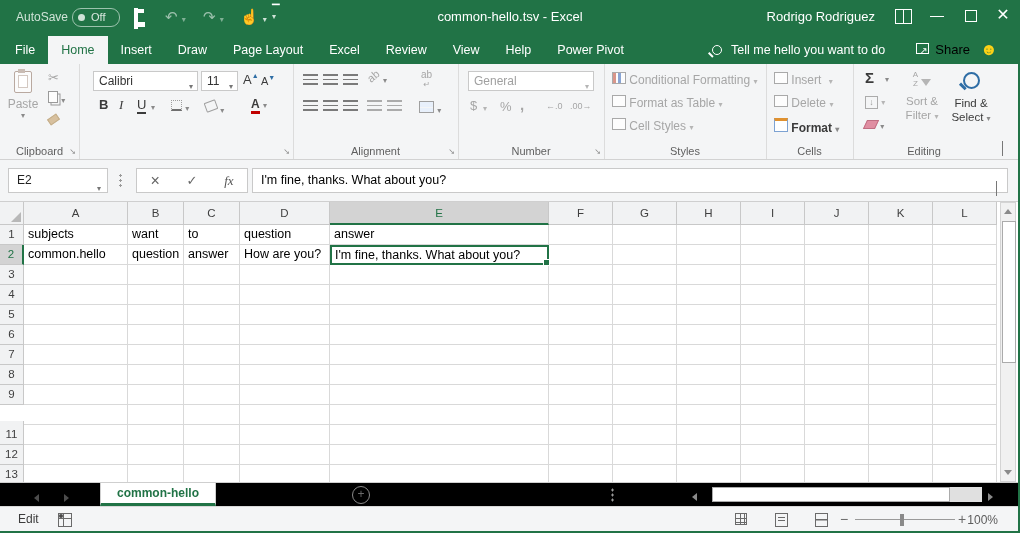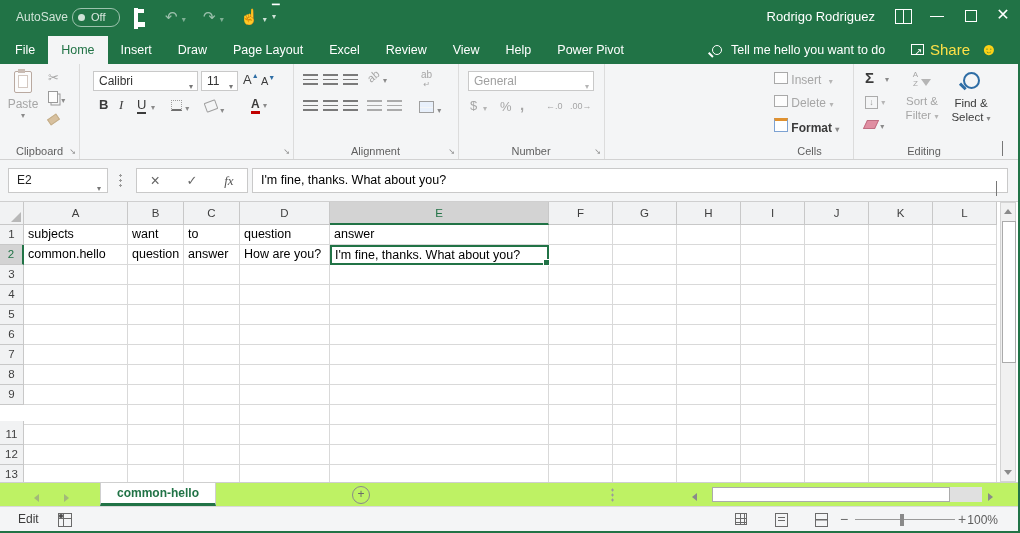--- a/index.html
+++ b/index.html
@@ -24,21 +24,21 @@
   .win-btn{position:absolute;top:0px;width:34px;height:30px;text-align:center;line-height:30px;font-size:14px;color:#fff;}
   .maxbox{display:inline-block;width:10px;height:10px;border:1px solid #fff;vertical-align:middle;}
   
   .tabrow{position:absolute;left:0;top:36px;width:1020px;height:28px;background:#217346;}
   .rtabs{position:absolute;left:2px;top:0;display:flex;height:28px;}
   .rtab{padding:0 13px;line-height:28px;color:#fff;font-size:12.5px;white-space:nowrap;}
   .rtab.active{background:#f4f5f6;color:#217346;}
   .tellme{position:absolute;left:712px;top:0;height:28px;line-height:28px;color:#fff;font-size:12.5px;}
   .search-glass{display:inline-block;width:8px;height:8px;border:1.5px solid #fff;border-radius:50%;position:relative;margin-right:9px;vertical-align:-1px;}
   .search-glass:after{content:"";position:absolute;left:-5px;top:8px;width:6px;height:1.5px;background:#fff;transform:rotate(45deg);}
-  .share-box{position:absolute;right:50px;top:0;height:28px;line-height:28px;color:#fde047;font-size:15px;}
+  .share-box{position:absolute;right:50px;top:0;height:28px;line-height:28px;color:#000000;font-size:13px;}
   .share-ico{display:inline-block;width:11px;height:9px;border:1.2px solid #fff;position:relative;margin-right:6px;}
   .share-ico:after{content:"↗";position:absolute;left:2px;top:-7px;font-size:10px;color:#fff;background:transparent;}
   .smiley{position:absolute;right:22px;top:5px;font-size:17px;line-height:18px;color:#fcd116;}
   
   .ribbon{position:absolute;left:0;top:64px;width:1020px;height:96px;background:#f4f5f6;border-bottom:1px solid #d2d2d2;box-sizing:border-box;}
   .rgroup{position:absolute;top:0;height:95px;border-right:1px solid #dcdcdc;}
   .glabel{position:absolute;left:0;right:0;bottom:2px;text-align:center;font-size:11px;color:#5f5f5f;}
   .launcher{position:absolute;right:3px;bottom:3px;font-size:8px;color:#8a8a8a;}
   .dis{color:#a6a6a6;}
   .ink{color:#3b3b3b;}
@@ -95,21 +95,21 @@
   .fillhandle{position:absolute;right:-3px;bottom:-3px;width:5px;height:5px;background:#217346;border:1px solid #fff;}
   
   .vscroll{position:absolute;left:1000px;top:202px;width:16px;height:280px;background:#f1f1f1;border:1px solid #d4d4d4;box-sizing:border-box;}
   .vs-btn{position:absolute;left:0;width:14px;height:17px;text-align:center;}
   .tri-up{display:inline-block;width:0;height:0;border-left:4px solid transparent;border-right:4px solid transparent;border-bottom:5px solid #8a8a8a;margin-top:6px;}
   .tri-down{display:inline-block;width:0;height:0;border-left:4px solid transparent;border-right:4px solid transparent;border-top:5px solid #8a8a8a;margin-top:6px;}
   .tri-left{display:inline-block;width:0;height:0;border-top:4px solid transparent;border-bottom:4px solid transparent;border-right:5px solid #8a8a8a;}
   .tri-right{display:inline-block;width:0;height:0;border-top:4px solid transparent;border-bottom:4px solid transparent;border-left:5px solid #8a8a8a;}
   .vthumb{position:absolute;left:1px;top:18px;width:12px;height:140px;background:#fff;border:1px solid #ababab;}
   
-  .sheetbar{position:absolute;left:0;top:482px;width:1020px;height:24px;background:#bef264;border-top:1px solid #cfcfcf;box-sizing:border-box;}
+  .sheetbar{position:absolute;left:0;top:482px;width:1020px;height:24px;background:#000000;border-top:1px solid #cfcfcf;box-sizing:border-box;}
   .nav-arrow{position:absolute;top:8px;opacity:.55;}
   .sheettab{position:absolute;left:100px;top:0;width:116px;height:23px;background:#fff;border-left:1px solid #cfcfcf;border-right:1px solid #cfcfcf;border-bottom:3px solid #217346;box-sizing:border-box;text-align:center;line-height:20px;font-size:12px;font-weight:bold;color:#217346;}
   .newsheet{position:absolute;left:352px;top:3px;width:16px;height:16px;border:1px solid #8a8a8a;border-radius:50%;color:#6a6a6a;text-align:center;line-height:15px;font-size:12px;}
   .hscroll-thumb{position:absolute;left:712px;top:4px;width:238px;height:15px;background:#fff;border:1px solid #ababab;box-sizing:border-box;}
   .hscroll-track{position:absolute;left:950px;top:4px;width:32px;height:15px;background:#e0e0e0;}
   .hs-btn{position:absolute;top:7px;}
   
   .statusbar{position:absolute;left:0;top:506px;width:1020px;height:25px;background:#f4f5f6;border-top:1px solid #d9d9d9;box-sizing:border-box;color:#3c3c3c;}
   .macro-ico{position:absolute;left:58px;top:6px;width:12px;height:12px;border:1px solid #6a6a6a;background:linear-gradient(#6a6a6a 0 0) 0 4px/12px 1px no-repeat,linear-gradient(#6a6a6a 0 0) 4px 0/1px 12px no-repeat;}
   .macro-ico:before{content:"";position:absolute;left:0px;top:0px;width:4px;height:4px;background:#4a4a4a;border-radius:50%;}
@@ -134,20 +134,21 @@
       <span class="autosave-state">Off</span>
     </span>
     <span class="qat-icon" style="left:134px;top:10px;"><span class="floppy"></span></span>
     <span class="qat-icon dim" style="left:165px;"><span>↶</span> <span class="qat-caret">▾</span></span>
     <span class="qat-icon dim" style="left:203px;"><span>↷</span> <span class="qat-caret">▾</span></span>
     <span class="qat-icon" style="left:240px;"><span>☝</span> <span class="qat-caret">▾</span></span>
     <span class="qat-icon" style="left:272px;top:6px;">
         <span style="font-size:10px;display:block;line-height:8px;">▔</span>
         <span class="qat-caret" style="display:block;line-height:6px;">▾</span>
       </span>
+    <div class="win-title">common-hello.tsv - Excel</div>
     <span class="user-name">Rodrigo Rodriguez</span>
     <span class="ribbon-display"><span class="chv-up" style="border-color:#fff;"></span></span>
     <span class="win-btn" style="right:66px;">—</span>
     <span class="win-btn" style="right:32px;"><span class="maxbox"></span></span>
     <span class="win-btn" style="right:0px;font-size:16px;">✕</span>
   </div>
 
   <div class="tabrow">
     <div class="rtabs" id="ribbon-tabs">
         <div class="rtab">File</div>
@@ -228,20 +229,35 @@
       <span class="abs dis" style="left:12px;top:34px;font-size:13px;">$</span>
       <span class="abs cr" style="left:25px;top:40px;color:#b5b5b5;">▾</span>
       <span class="abs dis" style="left:42px;top:35px;font-size:13px;">%</span>
       <span class="abs dis" style="left:62px;top:32px;font-size:15px;font-weight:bold;">,</span>
       <span class="abs dis" style="left:88px;top:37px;font-size:9px;">←.0</span>
       <span class="abs dis" style="left:112px;top:37px;font-size:9px;">.00→</span>
       <div class="glabel"><span>Number</span></div>
       <span class="launcher">↘</span>
     </div>
 
+    <div class="rgroup" style="left:604px;width:162px;">
+      <div class="abs dis" style="left:8px;top:8px;">
+        <span class="ico12 cf"></span>
+        <span>Conditional Formatting</span> <span class="cr" style="color:#b5b5b5;">▾</span>
+      </div>
+      <div class="abs dis" style="left:8px;top:31px;">
+        <span class="ico12"></span>
+        <span>Format as Table</span> <span class="cr" style="color:#b5b5b5;">▾</span>
+      </div>
+      <div class="abs dis" style="left:8px;top:54px;">
+        <span class="ico12"></span>
+        <span>Cell Styles</span> <span class="cr" style="color:#b5b5b5;">▾</span>
+      </div>
+      <div class="glabel"><span>Styles</span></div>
+    </div>
 
     <div class="rgroup" style="left:766px;width:87px;">
       <div class="abs dis" style="left:8px;top:8px;">
         <span class="ico12"></span>
         <span>Insert</span> <span class="cr" style="color:#b5b5b5;margin-left:4px;">▾</span>
       </div>
       <div class="abs dis" style="left:8px;top:31px;">
         <span class="ico12"></span>
         <span>Delete</span> <span class="cr" style="color:#b5b5b5;">▾</span>
       </div>

